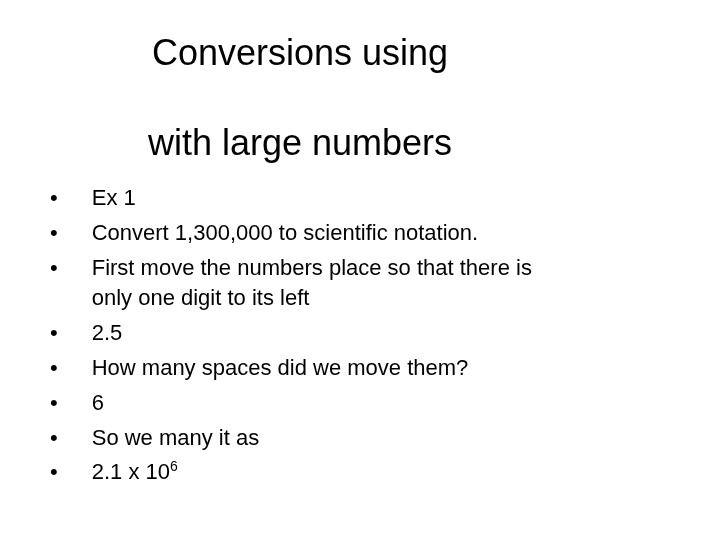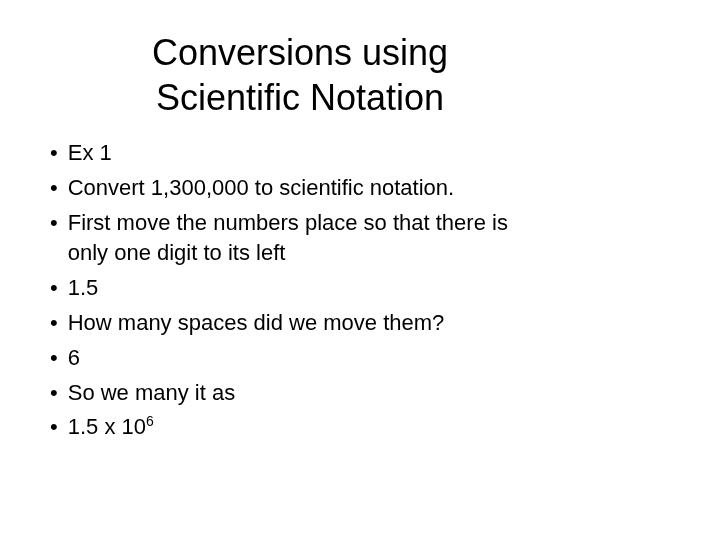--- a/index.html
+++ b/index.html
@@ -56,67 +56,69 @@
     }
 
     .bullet-list li .bullet {
       margin-right: 10px;
       flex-shrink: 0;
       line-height: 1.4;
     }
 
     .bullet-list li .text {
       flex: 1;
+      margin-left: 24px;
     }
 
     sup {
       font-size: 14px;
       vertical-align: super;
     }
   </style>
 </head>
 <body>
 
 <div class="slide">
   <div class="title-block">
     <div class="title-text">
       <span>Conversions using</span><br>
-      <span>Scientific Notation</span><br>
+      <br>
+      <span>with large numbers</span>
     </div>
   </div>
 
   <ul class="bullet-list">
     <li>
       <span class="bullet">•</span>
       <span class="text">Ex 1</span>
     </li>
     <li>
       <span class="bullet">•</span>
       <span class="text">Convert 1,300,000 to scientific notation.</span>
     </li>
     <li>
       <span class="bullet">•</span>
       <span class="text">First move the numbers place so that there is only one digit to its left</span>
     </li>
     <li>
       <span class="bullet">•</span>
-      <span class="text">1.5</span>
+      <span class="text">2.5</span>
     </li>
     <li>
       <span class="bullet">•</span>
       <span class="text">How many spaces did we move them?</span>
     </li>
     <li>
       <span class="bullet">•</span>
       <span class="text">6</span>
     </li>
     <li>
       <span class="bullet">•</span>
       <span class="text">So we many it as</span>
     </li>
     <li>
       <span class="bullet">•</span>
       <span class="text">
-        <span>1.5 x 10</span><sup>6</sup>
+        <span>2.1 x 10</span><sup>6</sup>
       </span>
     </li>
   </ul>
 </div>
 
 </body></html>

